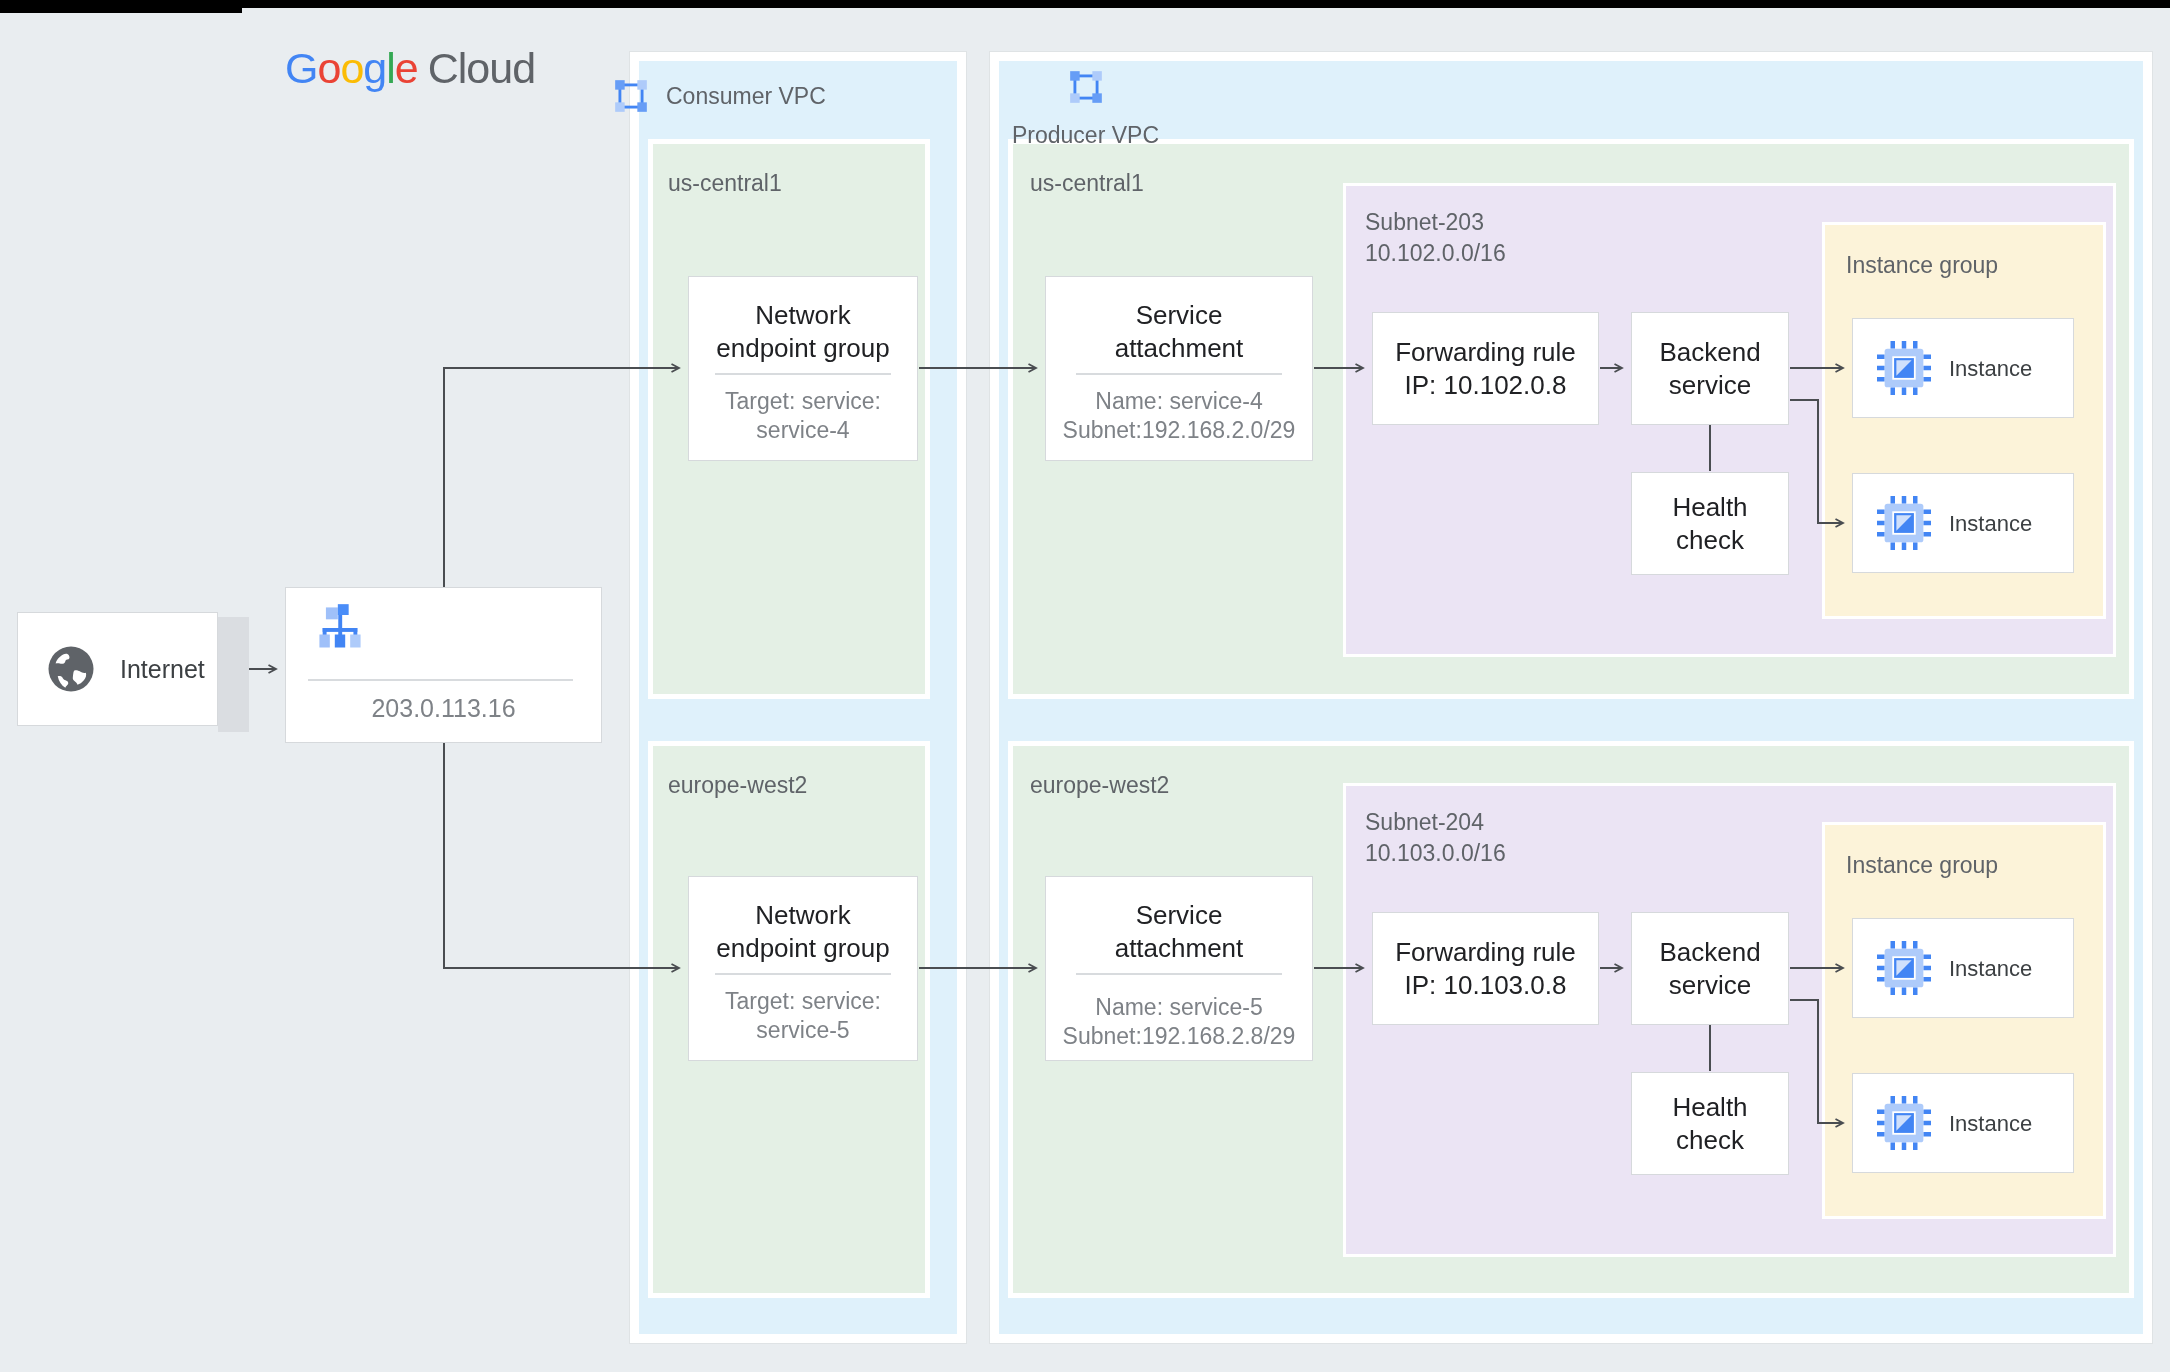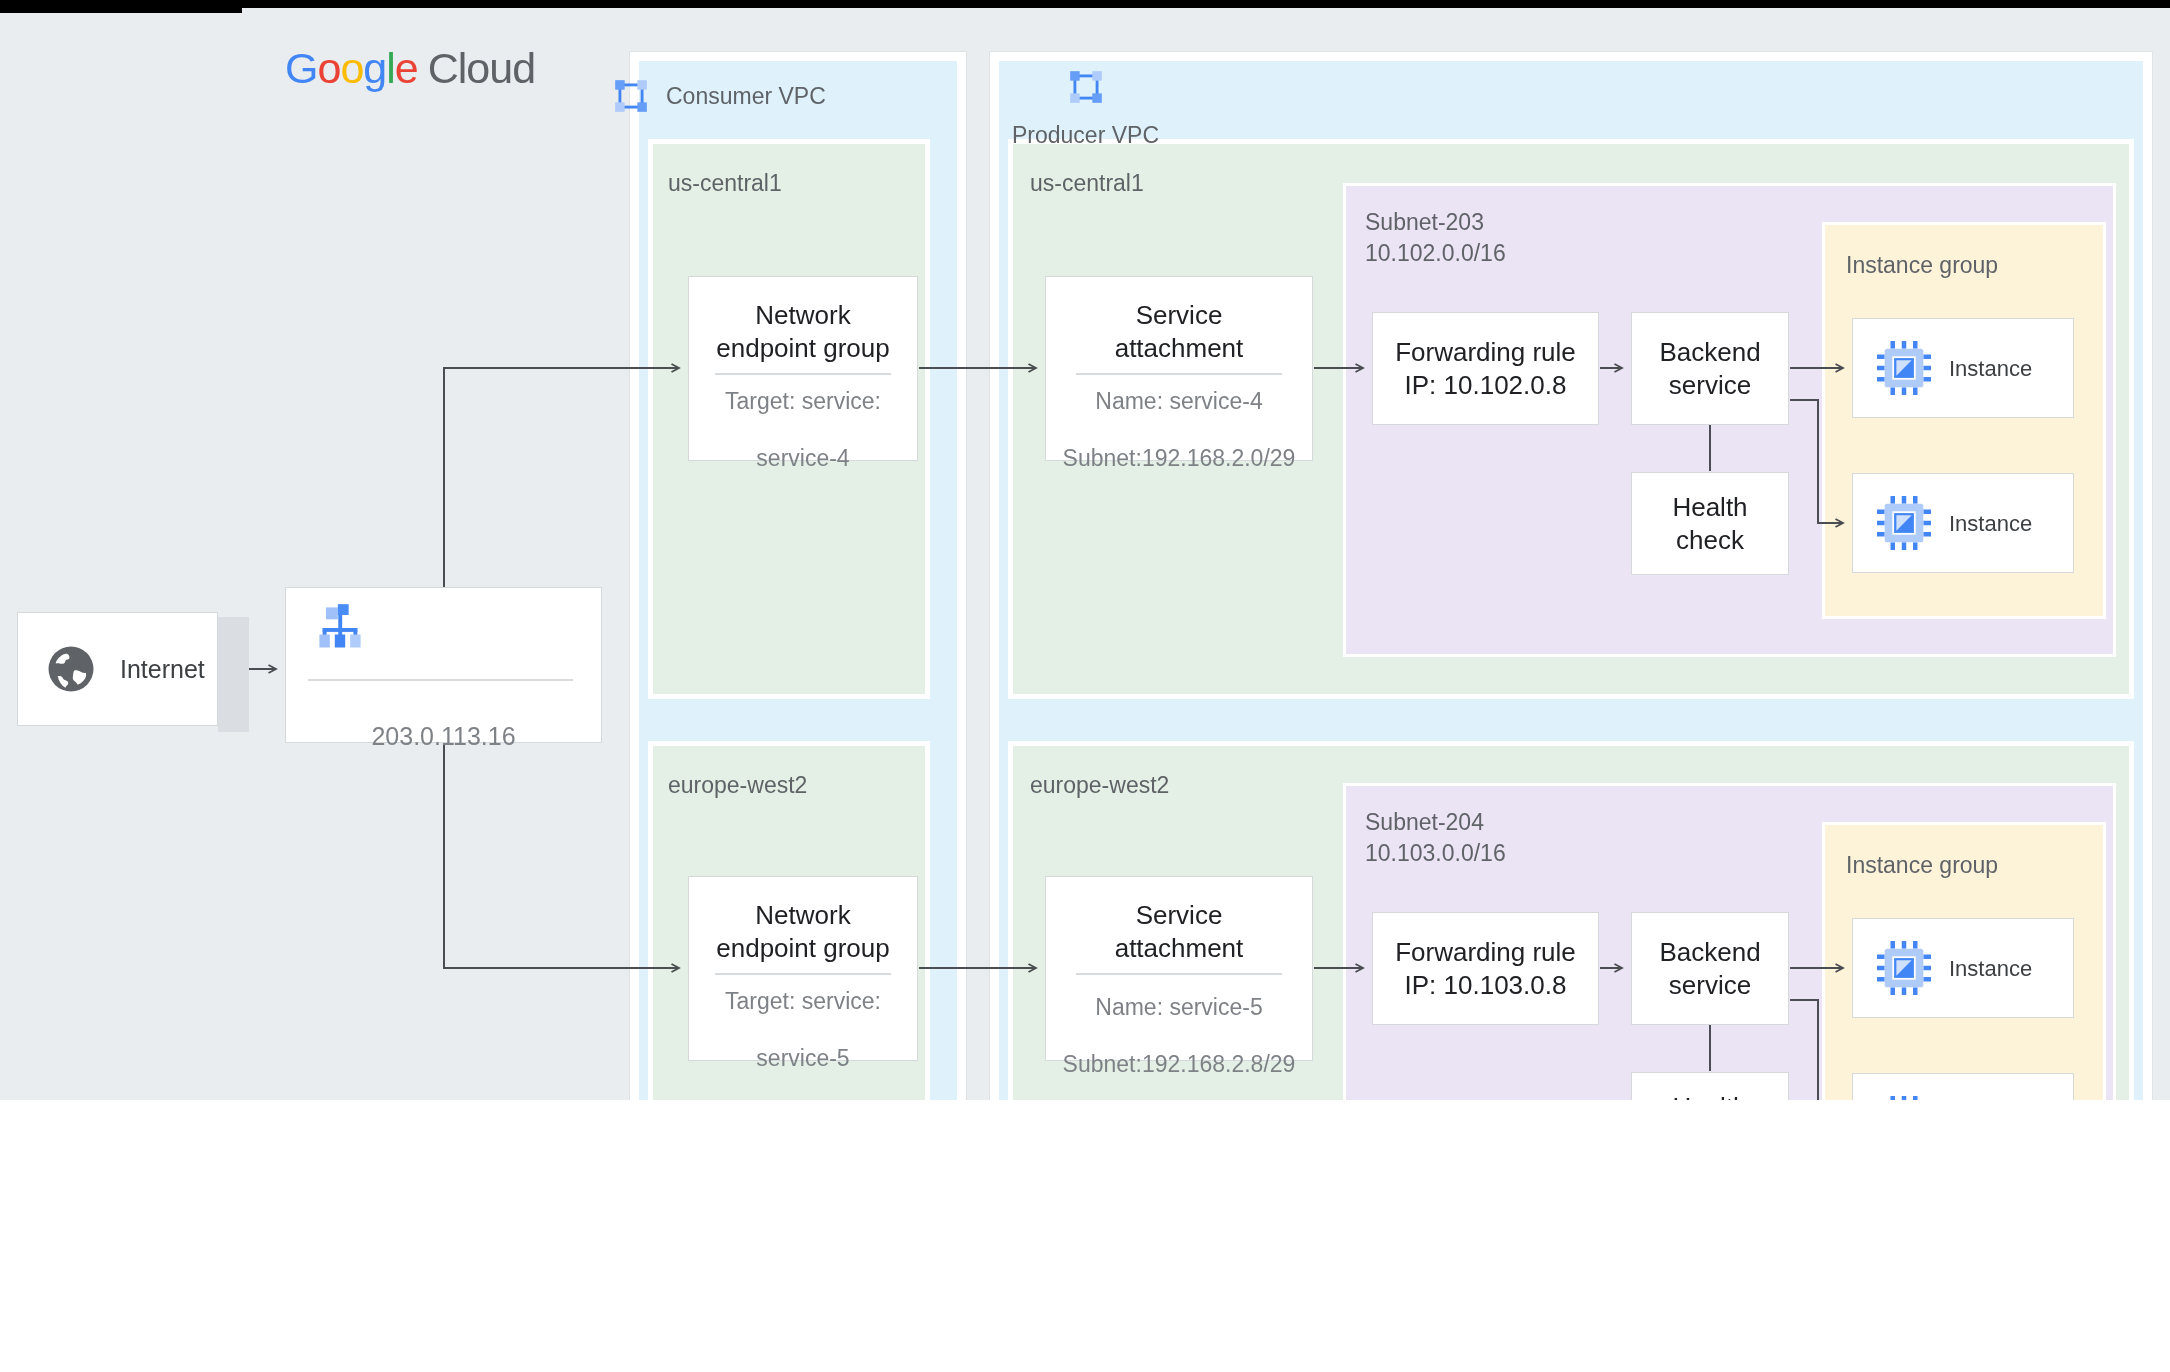--- a/index.html
+++ b/index.html
@@ -1,33 +1,33 @@
 <!DOCTYPE html>
 <html><head>
 <meta charset="utf-8">
 <style>
   html,body{margin:0;padding:0;background:#fff;}
   .canvas{
-    position:relative;width:2170px;height:1100px;overflow:hidden;
+    position:relative;width:2170px;height:1372px;overflow:hidden;
     background:#e9edf0;
     font-family:"Liberation Sans","DejaVu Sans",sans-serif;
     -webkit-font-smoothing:antialiased;
   }
   .abs{position:absolute;}
   .bar{background:#000;}
   
   .logo{position:absolute;left:285px;top:44px;font-size:43px;letter-spacing:-1px;font-weight:400;}
   .logo .cloud{color:#5f6368;margin-left:10px;font-weight:400;}
   
   .node{
     position:absolute;background:#fff;border:1px solid #d6d9dc;
     box-sizing:border-box;text-align:center;z-index:4;
   }
   .node .title{color:#202124;font-size:26px;line-height:33px;}
-  .node .detail{color:#7e8287;font-size:23px;line-height:29px;margin-top:28px;}
+  .node .detail{color:#7e8287;font-size:23px;line-height:29px;}
   .divider{position:absolute;height:2px;background:#d8dbde;}
   
   .vpc{
     position:absolute;background:#dff1fb;border:9px solid #ffffff;
     box-sizing:border-box;z-index:1;box-shadow:0 0 0 1px rgba(60,64,67,.06);
   }
   .vpc-header{position:absolute;display:flex;align-items:center;gap:16px;color:#5f6368;font-size:23px;}
   .region{
     position:absolute;background:#e4f0e5;border:5px solid #ffffff;
     box-sizing:border-box;z-index:1;

